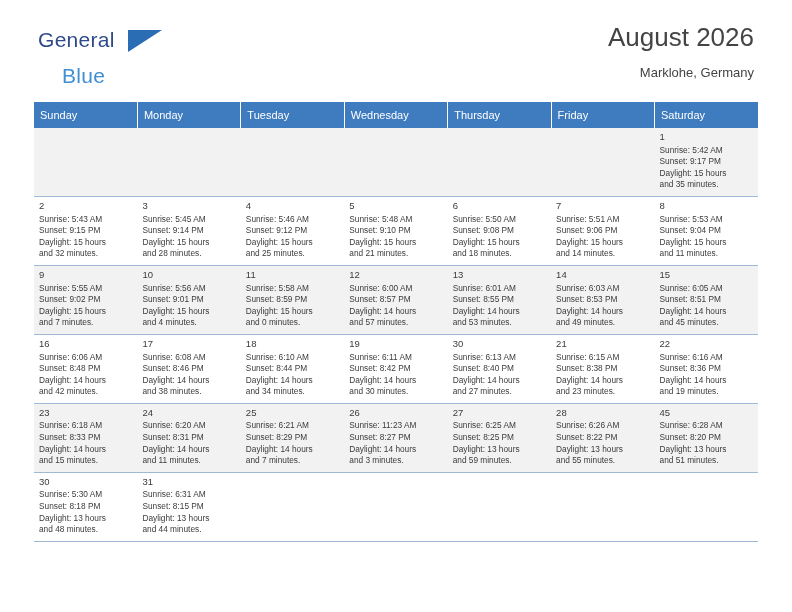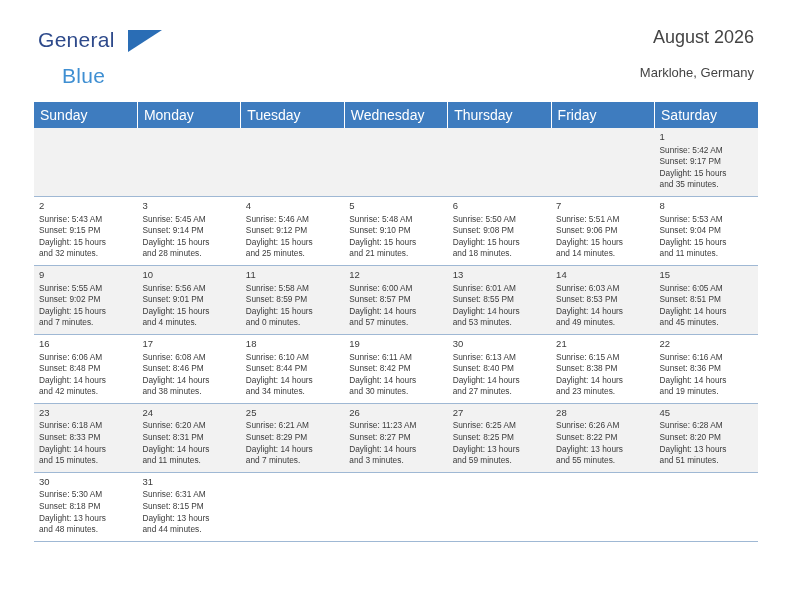--- a/index.html
+++ b/index.html
@@ -58,42 +58,42 @@
     border-left: 34px solid #2a6db5;
     border-bottom: 22px solid transparent;
   }
   .title-block {
     position: absolute;
     right: 4px;
     top: 22px;
     text-align: right;
   }
   .cal-title {
-    font-size: 18px;
+    font-size: 26px;
     color: #444444;
     font-weight: normal;
     line-height: 30px;
   }
   .cal-sub {
     font-size: 13px;
     color: #444444;
     margin-top: 13px;
     line-height: 15px;
   }
   
   table.cal {
     border-collapse: collapse;
     width: 724px;
     margin-top: 30px;
     table-layout: fixed;
   }
   table.cal th {
     background: #3e7cbf;
     color: #ffffff;
-    font-size: 14px;
+    font-size: 11px;
     font-weight: normal;
     text-align: left;
     padding: 5px 0 5px 6px;
     height: 16px;
     border-right: 1px solid #ffffff;
   }
   table.cal th:last-child { border-right: none; }
   table.cal td {
     vertical-align: top;
     font-size: 8.3px;

